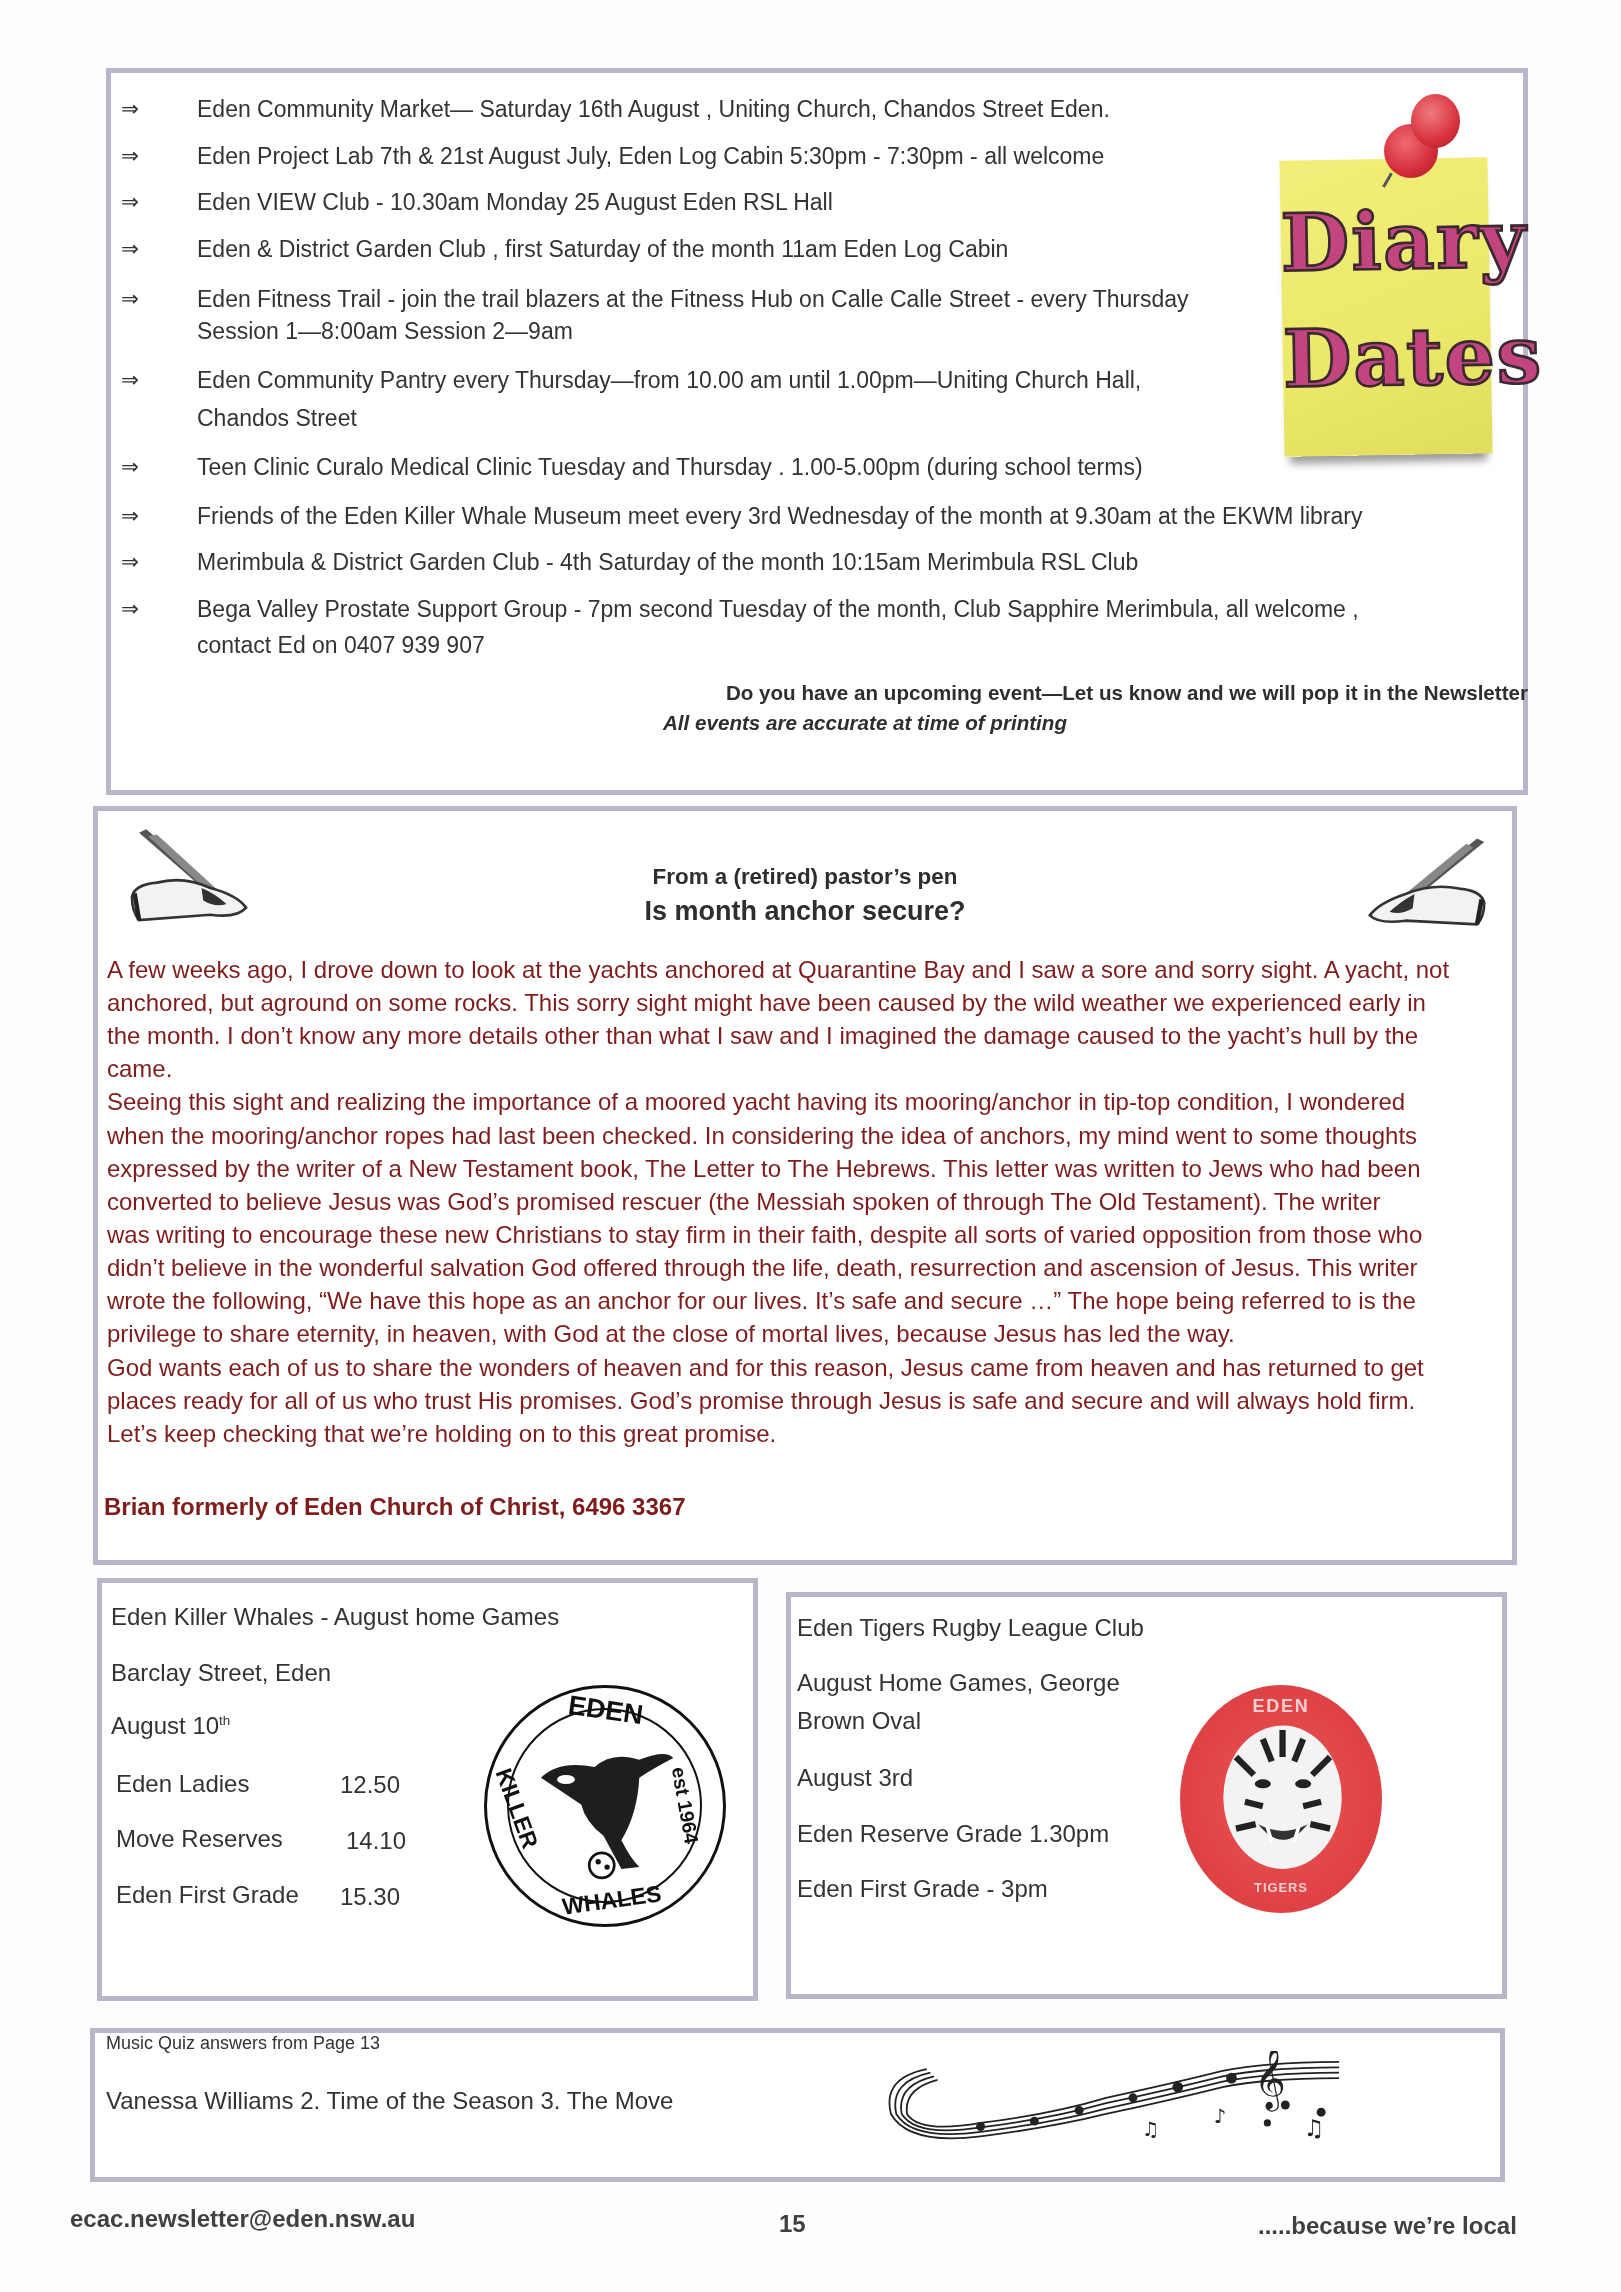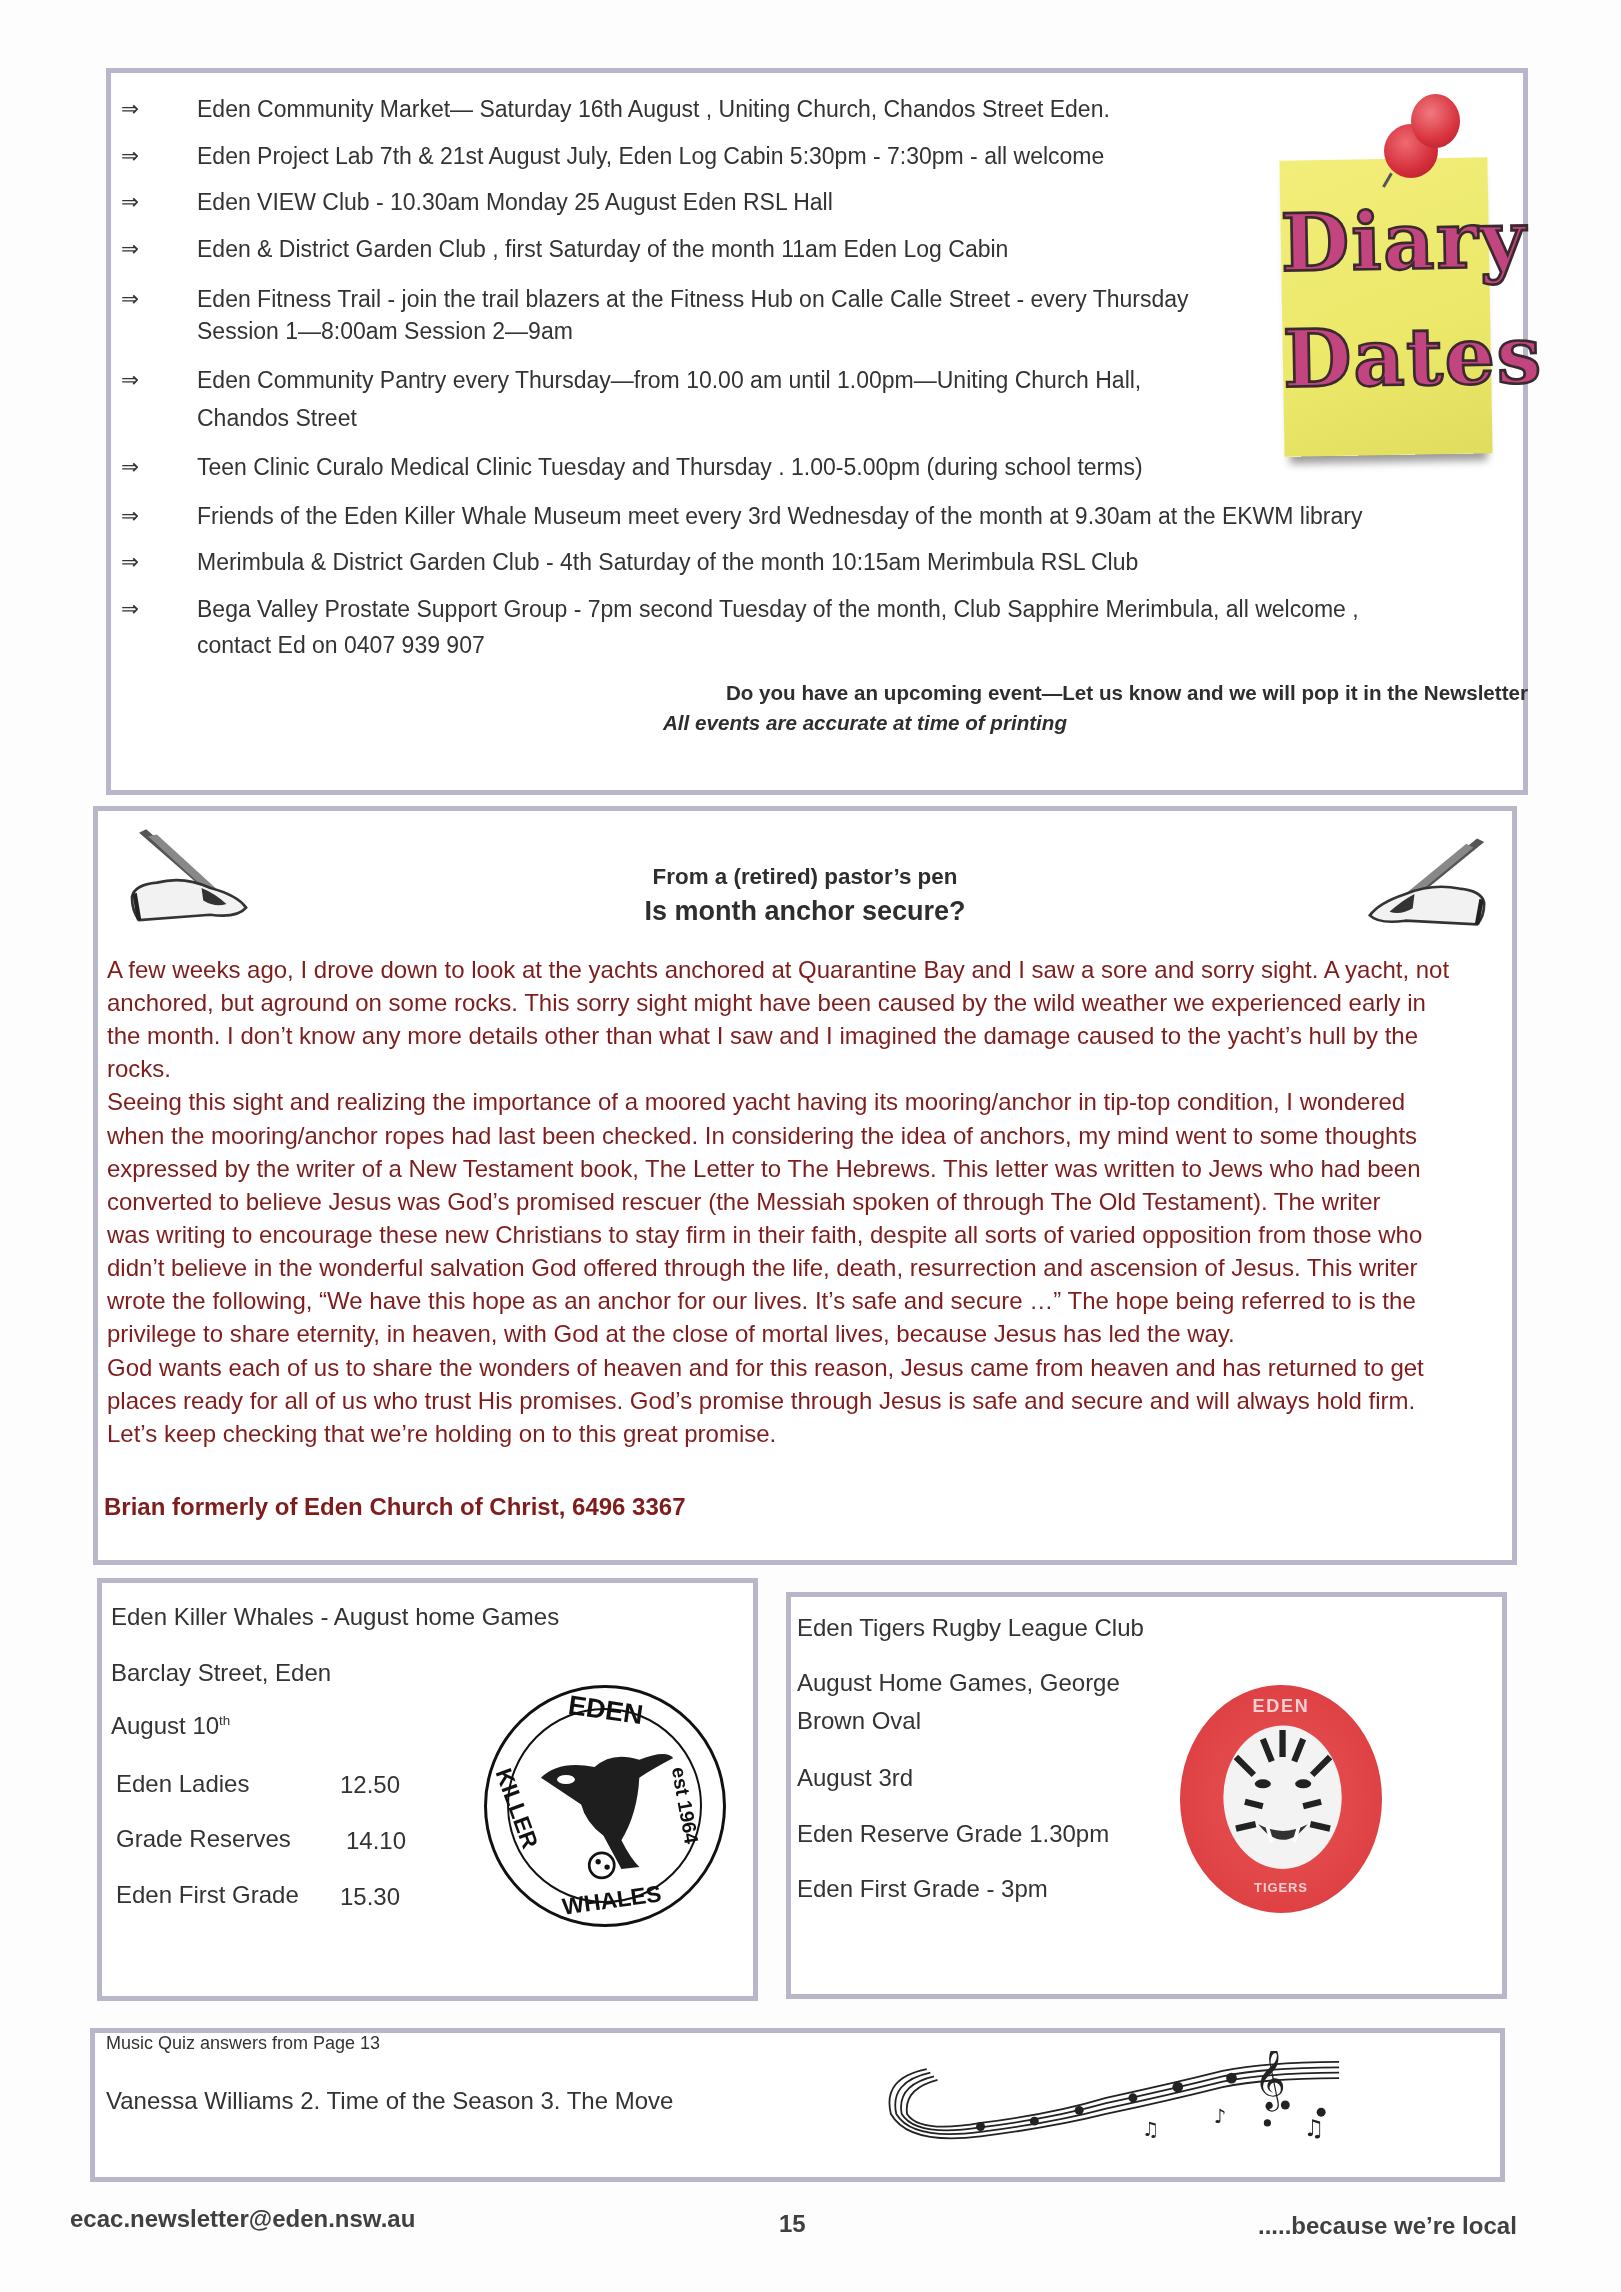--- a/index.html
+++ b/index.html
@@ -136,21 +136,21 @@
   <path d="M155 76 L150 104" stroke="#222" stroke-width="5"></path>
 </svg>
 
 <div class="abs center bold" style="left:93px; width:1424px; top:864px; font-size:22.4px;">From a (retired) pastor’s pen</div>
 <div class="abs center bold" style="left:93px; width:1424px; top:896px; font-size:27px;">Is month anchor secure?</div>
 
 <div>
   <div class="para" style="left:107px; top:953px;">A few weeks ago, I drove down to look at the yachts anchored at Quarantine Bay and I saw a sore and sorry sight. A yacht, not</div>
   <div class="para" style="left:107px; top:986px;">anchored, but aground on some rocks. This sorry sight might have been caused by the wild weather we experienced early in</div>
   <div class="para" style="left:107px; top:1019px;">the month. I don’t know any more details other than what I saw  and I imagined the damage caused to the yacht’s hull by the</div>
-  <div class="para" style="left:107px; top:1052px;">rocks.</div>
+  <div class="para" style="left:107px; top:1052px;">came.</div>
   <div class="para" style="left:107px; top:1085px;">Seeing this sight and realizing the importance of a moored yacht having its mooring/anchor in tip-top condition, I wondered</div>
   <div class="para" style="left:107px; top:1119px;">when the mooring/anchor ropes had last been checked. In considering the idea of anchors, my mind went to some thoughts</div>
   <div class="para" style="left:107px; top:1152px;">expressed by the writer of a New Testament book, The Letter to The Hebrews. This letter was written to Jews who had been</div>
   <div class="para" style="left:107px; top:1185px;">converted to believe Jesus was God’s promised rescuer (the Messiah spoken of through The Old Testament). The writer</div>
   <div class="para" style="left:107px; top:1218px;">was writing to encourage these new Christians to stay firm in their faith, despite all sorts of varied opposition from those who</div>
   <div class="para" style="left:107px; top:1251px;">didn’t believe in the wonderful salvation God offered through the life, death, resurrection and ascension of Jesus. This writer</div>
   <div class="para" style="left:107px; top:1284px;">wrote the following, “We have this hope as an anchor for our lives. It’s safe and secure …” The hope being referred to is the</div>
   <div class="para" style="left:107px; top:1317px;">privilege to share eternity, in heaven, with God at the close of mortal lives, because Jesus has led the way.</div>
   <div class="para" style="left:107px; top:1351px;">God wants each of us to share the wonders of heaven and for this reason, Jesus came from heaven and has returned to get</div>
   <div class="para" style="left:107px; top:1384px;">places ready for all of us who trust His promises. God’s promise through Jesus is safe and secure and will always hold firm.</div>
@@ -161,21 +161,21 @@
 <div class="box" style="left:97px; top:1578px; width:661px; height:423px;"></div>
 
 <div class="sport" style="left:111px; top:1603px;">Eden Killer Whales - August home Games</div>
 <div class="sport" style="left:111px; top:1659px;">Barclay Street, Eden</div>
 <div class="sport" style="left:111px; top:1712px;">
   <span>August 10</span><sup>th</sup>
 </div>
 <div>
   <div class="sport" style="left:116px; top:1770px;">Eden Ladies</div>
   <div class="sport" style="left:340px; top:1771px;">12.50</div>
-  <div class="sport" style="left:116px; top:1825px;">Grade Reserves</div>
+  <div class="sport" style="left:116px; top:1825px;">Move Reserves</div>
   <div class="sport" style="left:346px; top:1827px;">14.10</div>
   <div class="sport" style="left:116px; top:1881px;">Eden First Grade</div>
   <div class="sport" style="left:340px; top:1883px;">15.30</div>
 </div>
 
 <div class="logo-kw">
   <div class="inner"></div>
   <div class="abs bold" style="left:81px; top:7.2px; font-size:27px; color:#111; transform:rotate(8deg);">EDEN</div>
   <div class="abs bold" style="left:-12.5px; top:107px; font-size:23px; color:#111; transform:rotate(70deg);">KILLER</div>
   <div class="abs bold" style="left:75px; top:199px; font-size:23px; color:#111; transform:rotate(-8deg);">WHALES</div>

